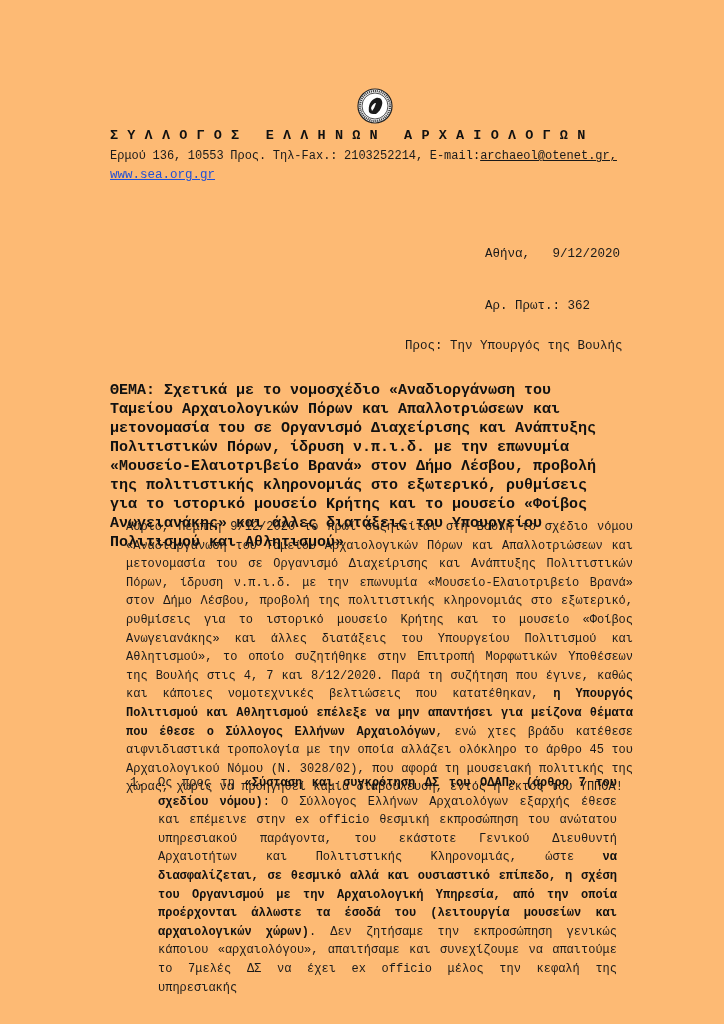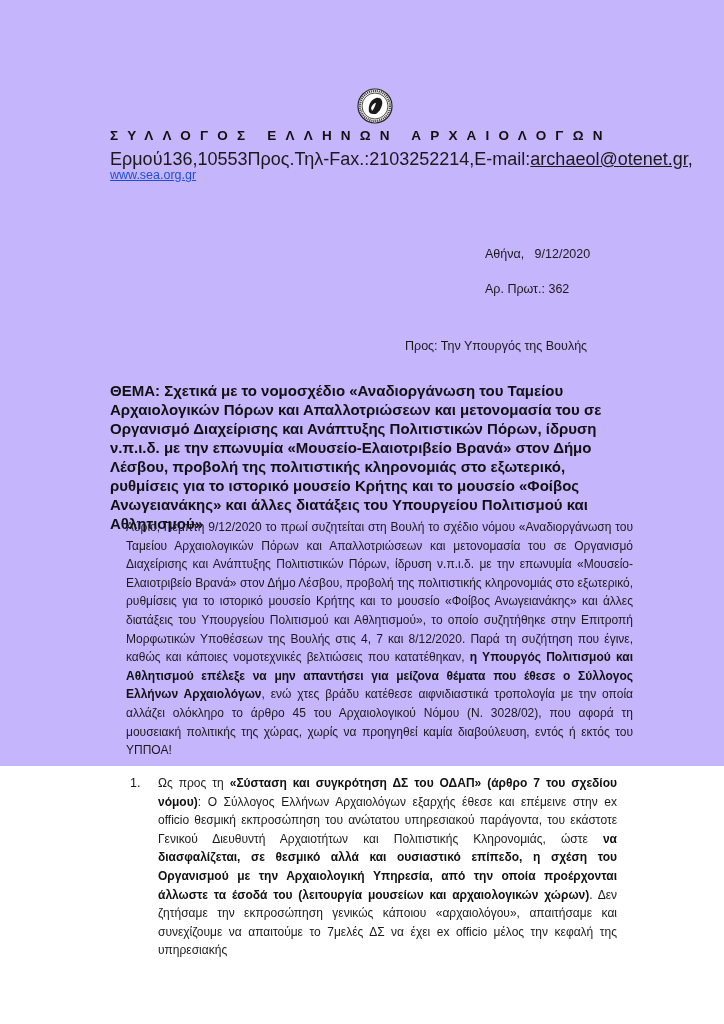--- a/index.html
+++ b/index.html
@@ -12,22 +12,23 @@
       height: 1024px;
       overflow: hidden;
       position: relative;
       font-family: "Liberation Sans", "DejaVu Sans", sans-serif;
       color: #1a1a1a;
     }
     .page {
       position: absolute;
       left: 0; top: 0;
       width: 724px;
-      height: 766px;
-      background: #c4b5fd;
+      height: 1024px;
+      background: #fdba74;
+      font-family: Liberation Mono, monospace;
     }
     .logo {
       position: absolute;
       left: 357px;
       top: 88px;
       width: 36px;
       height: 36px;
     }
     .org-name {
       position: absolute;
@@ -37,21 +38,21 @@
       font-weight: bold;
       letter-spacing: 9.2px;
       color: #111;
       white-space: nowrap;
     }
     .contact-line {
       position: absolute;
       left: 110px;
       top: 149px;
       width: 507px;
-      font-size: 18px;
+      font-size: 12px;
       display: flex;
       justify-content: space-between;
       white-space: nowrap;
       color: #1a1a1a;
     }
     .contact-line a, .web-link {
       color: #1a1a1a;
       text-decoration: underline;
     }
     .web-link {
@@ -64,21 +65,21 @@
     .date-line {
       position: absolute;
       left: 485px;
       top: 247px;
       font-size: 12.5px;
       white-space: pre;
     }
     .protocol-line {
       position: absolute;
       left: 485px;
-      top: 282px;
+      top: 299px;
       font-size: 12.5px;
       white-space: pre;
     }
     .recipient-line {
       position: absolute;
       left: 405px;
       top: 339px;
       font-size: 12.5px;
     }
     .subject {

